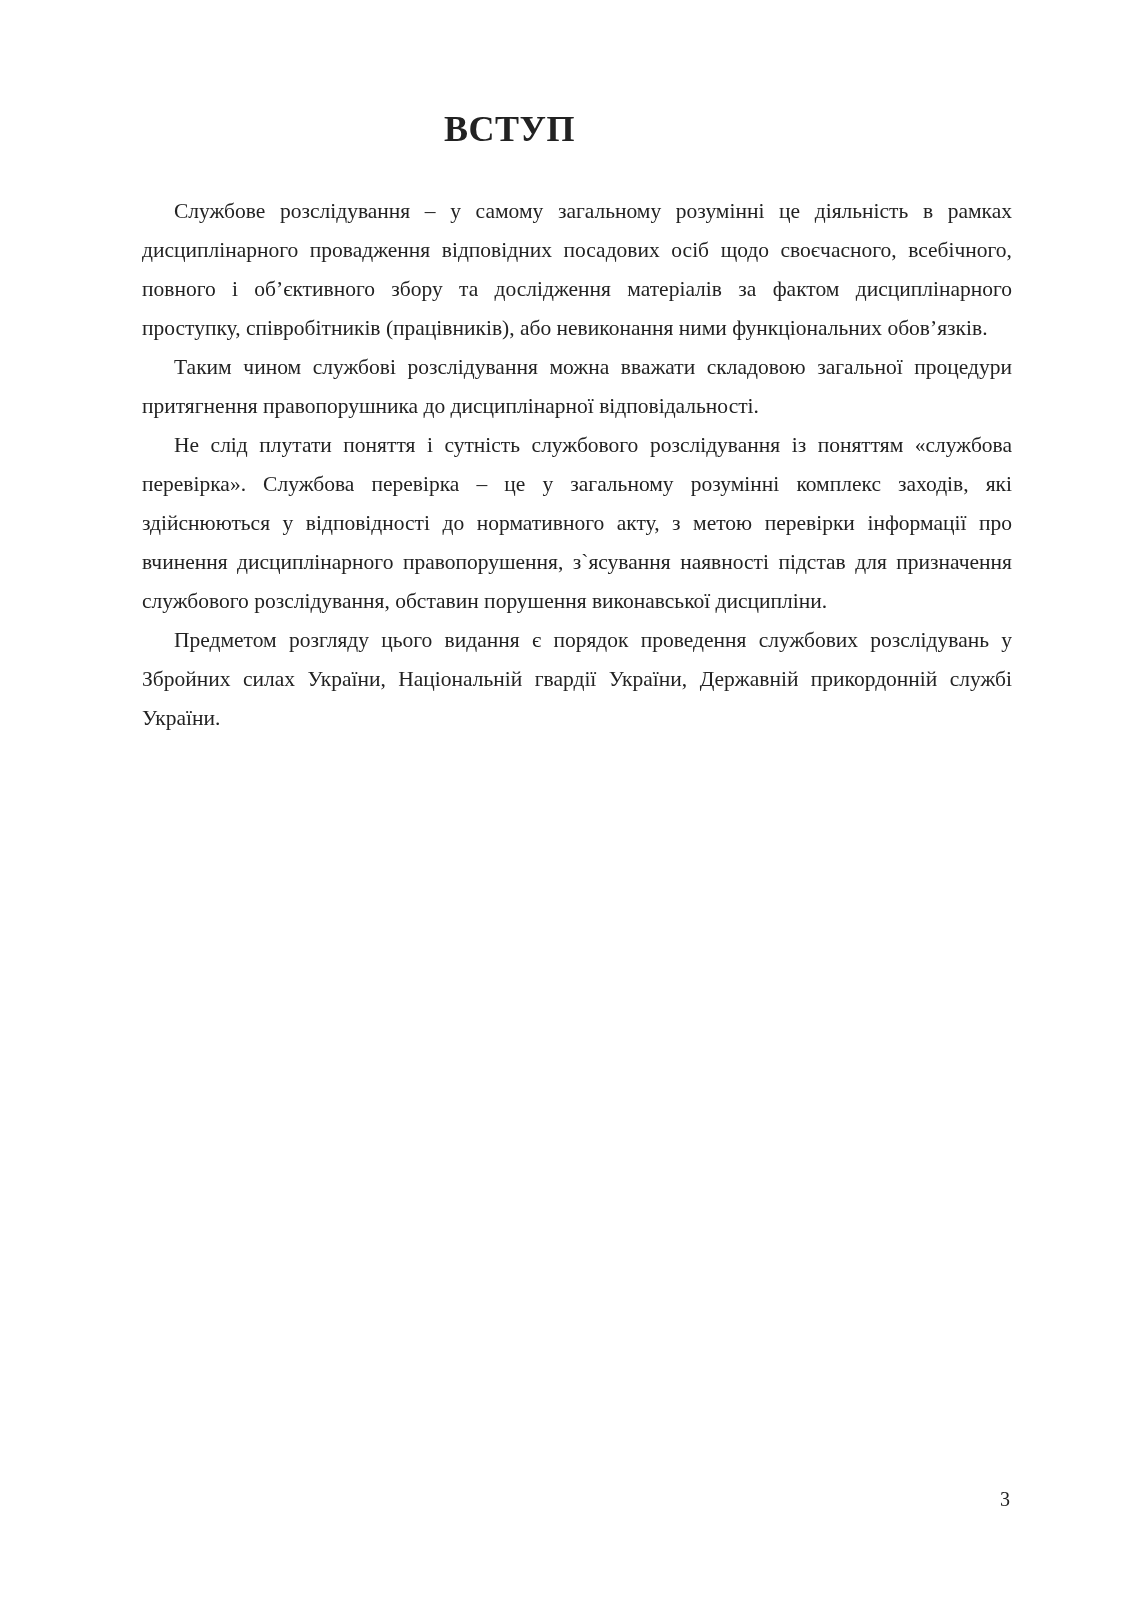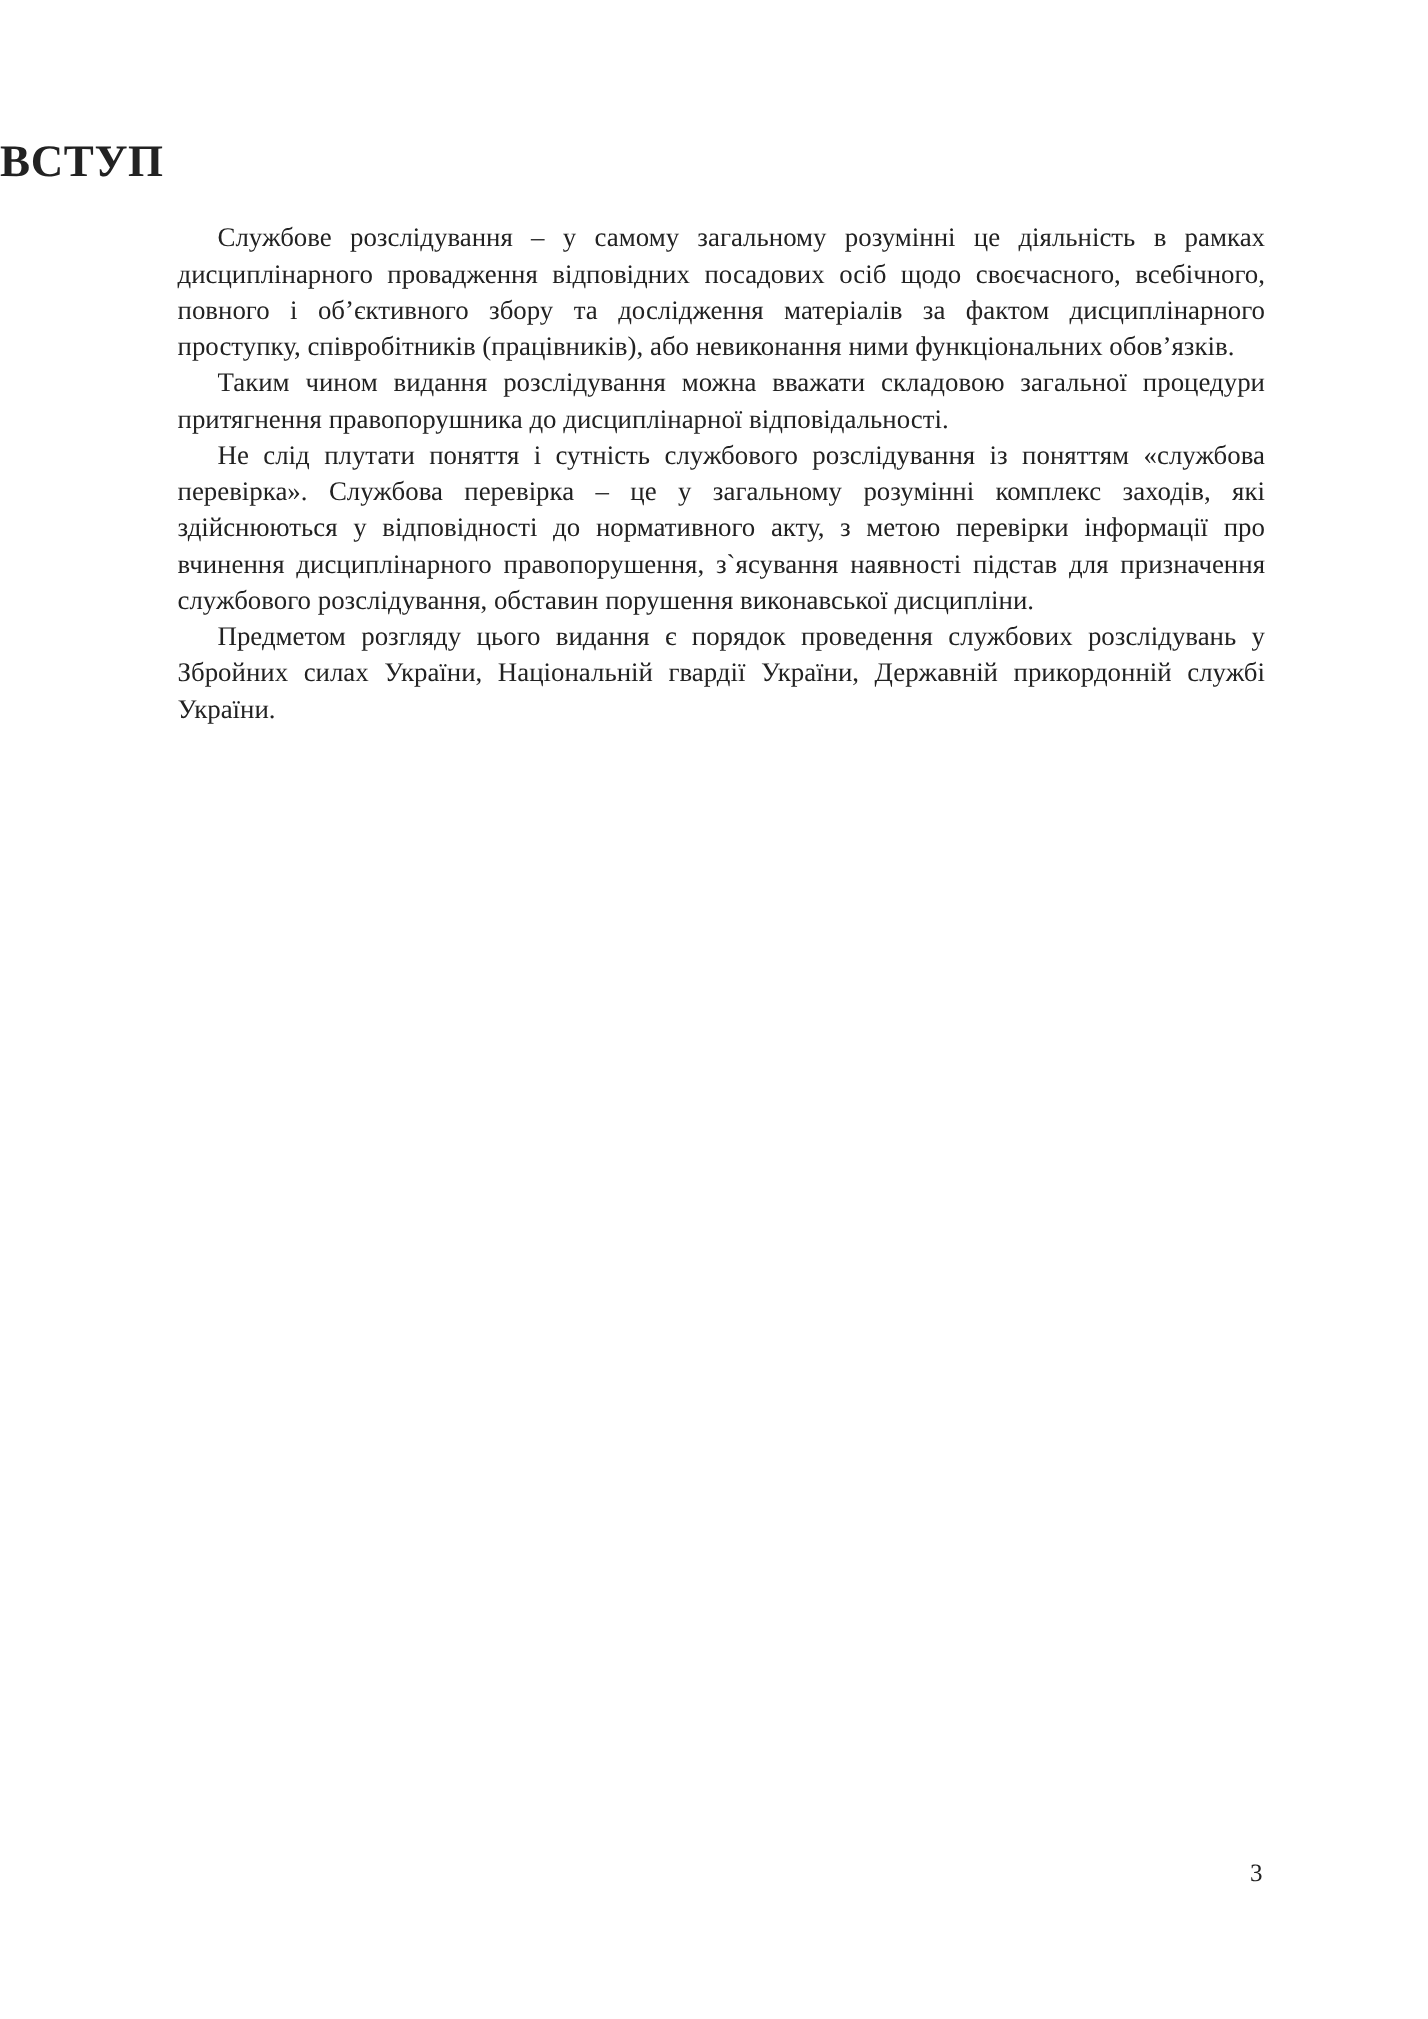--- a/index.html
+++ b/index.html
@@ -1,38 +1,38 @@
 <!DOCTYPE html>
 <html><head>
 <meta charset="utf-8">
 <style>
   html, body { margin: 0; padding: 0; background: #ffffff; }
   body { width: 1142px; height: 1615px; position: relative; overflow: hidden; }
   .page { position: absolute; left: 0; top: 0; width: 1142px; height: 1615px; background: #fff; }
   .title {
     position: absolute; left: 0; width: 1019px; top: 108px;
-    font-family: "Liberation Serif", serif;
+    text-align: center; font-family: "Liberation Serif", serif;
     font-weight: bold; font-size: 36px; color: #222; letter-spacing: 0.5px;
   }
   .body-text {
-    position: absolute; left: 142px; width: 870px; top: 176px;
+    position: absolute; left: 142px; width: 870px; top: 192px;
     font-family: "Liberation Serif", serif; font-size: 21.5px;
-    line-height: 29px; color: #222; text-align: justify;
+    line-height: 39px; color: #222; text-align: justify;
   }
   .body-text p { margin: 0; text-indent: 32px; }
   .page-number {
     position: absolute; left: 1000px; top: 1488px;
     font-family: "Liberation Serif", serif; font-size: 20px; color: #222;
   }
 </style>
 </head>
 <body>
 
 <div class="page">
   <div class="title">ВСТУП</div>
   <div class="body-text">
     <p>Службове розслідування – у самому загальному розумінні це діяльність в рамках дисциплінарного провадження відповідних посадових осіб щодо своєчасного, всебічного, повного і об’єктивного збору та дослідження матеріалів за фактом дисциплінарного проступку, співробітників (працівників), або невиконання ними функціональних обов’язків.</p>
-    <p>Таким чином видання розслідування можна вважати складовою загальної процедури притягнення правопорушника до дисциплінарної відповідальності.</p>
+    <p>Таким чином службові розслідування можна вважати складовою загальної процедури притягнення правопорушника до дисциплінарної відповідальності.</p>
     <p>Не слід плутати поняття і сутність службового розслідування із поняттям «службова перевірка». Службова перевірка – це у загальному розумінні комплекс заходів, які здійснюються у відповідності до нормативного акту, з метою перевірки інформації про вчинення дисциплінарного правопорушення, з`ясування наявності підстав для призначення службового розслідування, обставин порушення виконавської дисципліни.</p>
     <p>Предметом розгляду цього видання є порядок проведення службових розслідувань у Збройних силах України, Національній гвардії України, Державній прикордонній службі України.</p>
   </div>
   <div class="page-number">3</div>
 </div>
 
 </body></html>

